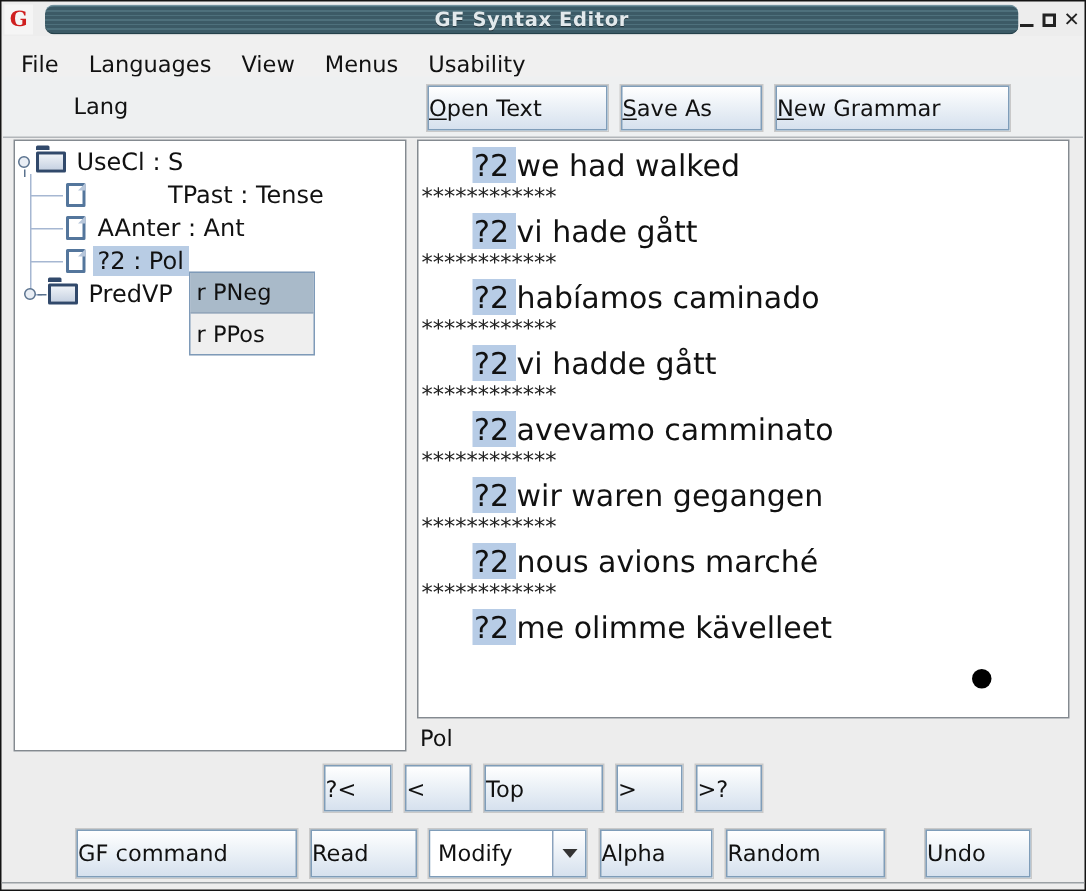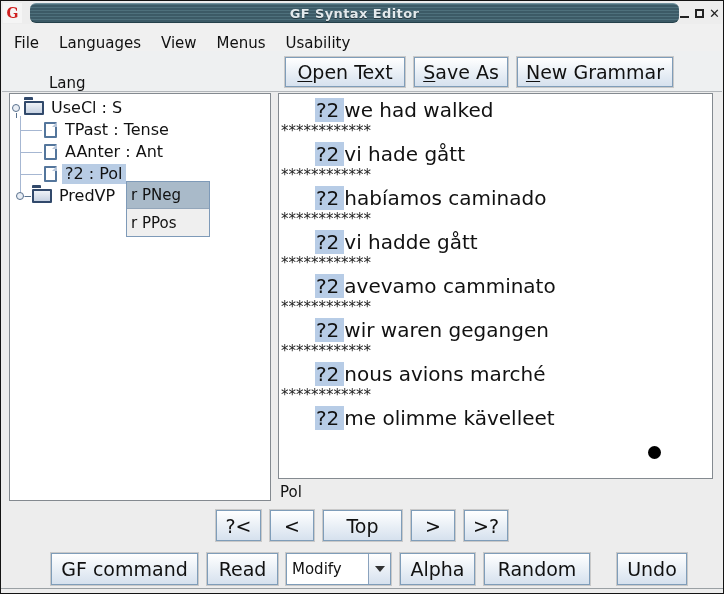--- a/index.html
+++ b/index.html
@@ -28,26 +28,26 @@
   .ico-close{font-size:13px;font-weight:bold;color:#222;line-height:1;}
   
   .menubar{
     position:absolute;top:23px;left:1px;right:1px;height:38px;
     background:#f0f0f0;border-bottom:1px solid #9aa0a4;
     display:flex;align-items:center;padding-left:2px;
   }
   .menu-item{padding:0 10px;font-size:15px;height:100%;display:flex;align-items:center;}
   
   .toolbar{position:absolute;top:50px;left:1px;right:1px;height:41px;border-bottom:1px solid #b2b6ba;background:#eef0f1;}
-  .lang-label{position:absolute;left:47px;top:11px;font-size:15px;margin-top:12px;}
+  .lang-label{position:absolute;left:47px;top:11px;font-size:15px;}
   .btn{
     background:linear-gradient(180deg,#ffffff 0%,#eef3f8 40%,#d6e1ee 100%);
     border:1px solid #7f9db9;box-shadow:0 0 0 1px #c9c9c9;
-    display:flex;align-items:center;justify-content:center;
-    font-size:19px;color:#111;cursor:default;
+    display:flex;align-items:center;justify-content:flex-start;
+    font-size:15px;color:#111;cursor:default;
   }
   .combo{display:flex;border:1px solid #7f9db9;box-shadow:0 0 0 1px #c9c9c9;background:#fff;}
   .combo-field{flex:1;display:flex;align-items:center;padding-left:5px;font-size:15px;background:#fff;}
   .combo-arrow{
     width:22px;border-left:1px solid #8aa2bd;
     background:linear-gradient(180deg,#ffffff,#d6e1ee);
     display:flex;align-items:center;justify-content:center;
   }
   .tri-down{width:0;height:0;border-left:5px solid transparent;border-right:5px solid transparent;border-top:6px solid #333;}
   .tb-combo{position:absolute;left:160px;top:8px;width:116px;height:26px;}
@@ -152,21 +152,21 @@
       <div class="t-stub" style="left:10px;top:80px;width:22px;"></div>
       <div class="t-stub" style="left:10px;top:102px;width:8px;"></div>
 
       <div class="tree-row" style="left:2px;top:3px;">
         <span class="exp-circle" style="margin-right:4px;">
             <span class="exp-stem-d"></span>
           </span>
         <span class="folder-ic"></span>
         <span class="tree-label">UseCl : S</span>
       </div>
-      <div class="tree-row" style="left:34px;top:25px;">
+      <div class="tree-row" style="left:34px;top:25px;gap:47px;">
         <span class="doc-ic"></span>
         <span class="tree-label">TPast : Tense</span>
       </div>
       <div class="tree-row" style="left:34px;top:47px;">
         <span class="doc-ic"></span>
         <span class="tree-label">AAnter : Ant</span>
       </div>
       <div class="tree-row" style="left:34px;top:69px;">
         <span class="doc-ic"></span>
         <span class="tree-label sel">?2 : Pol</span>

